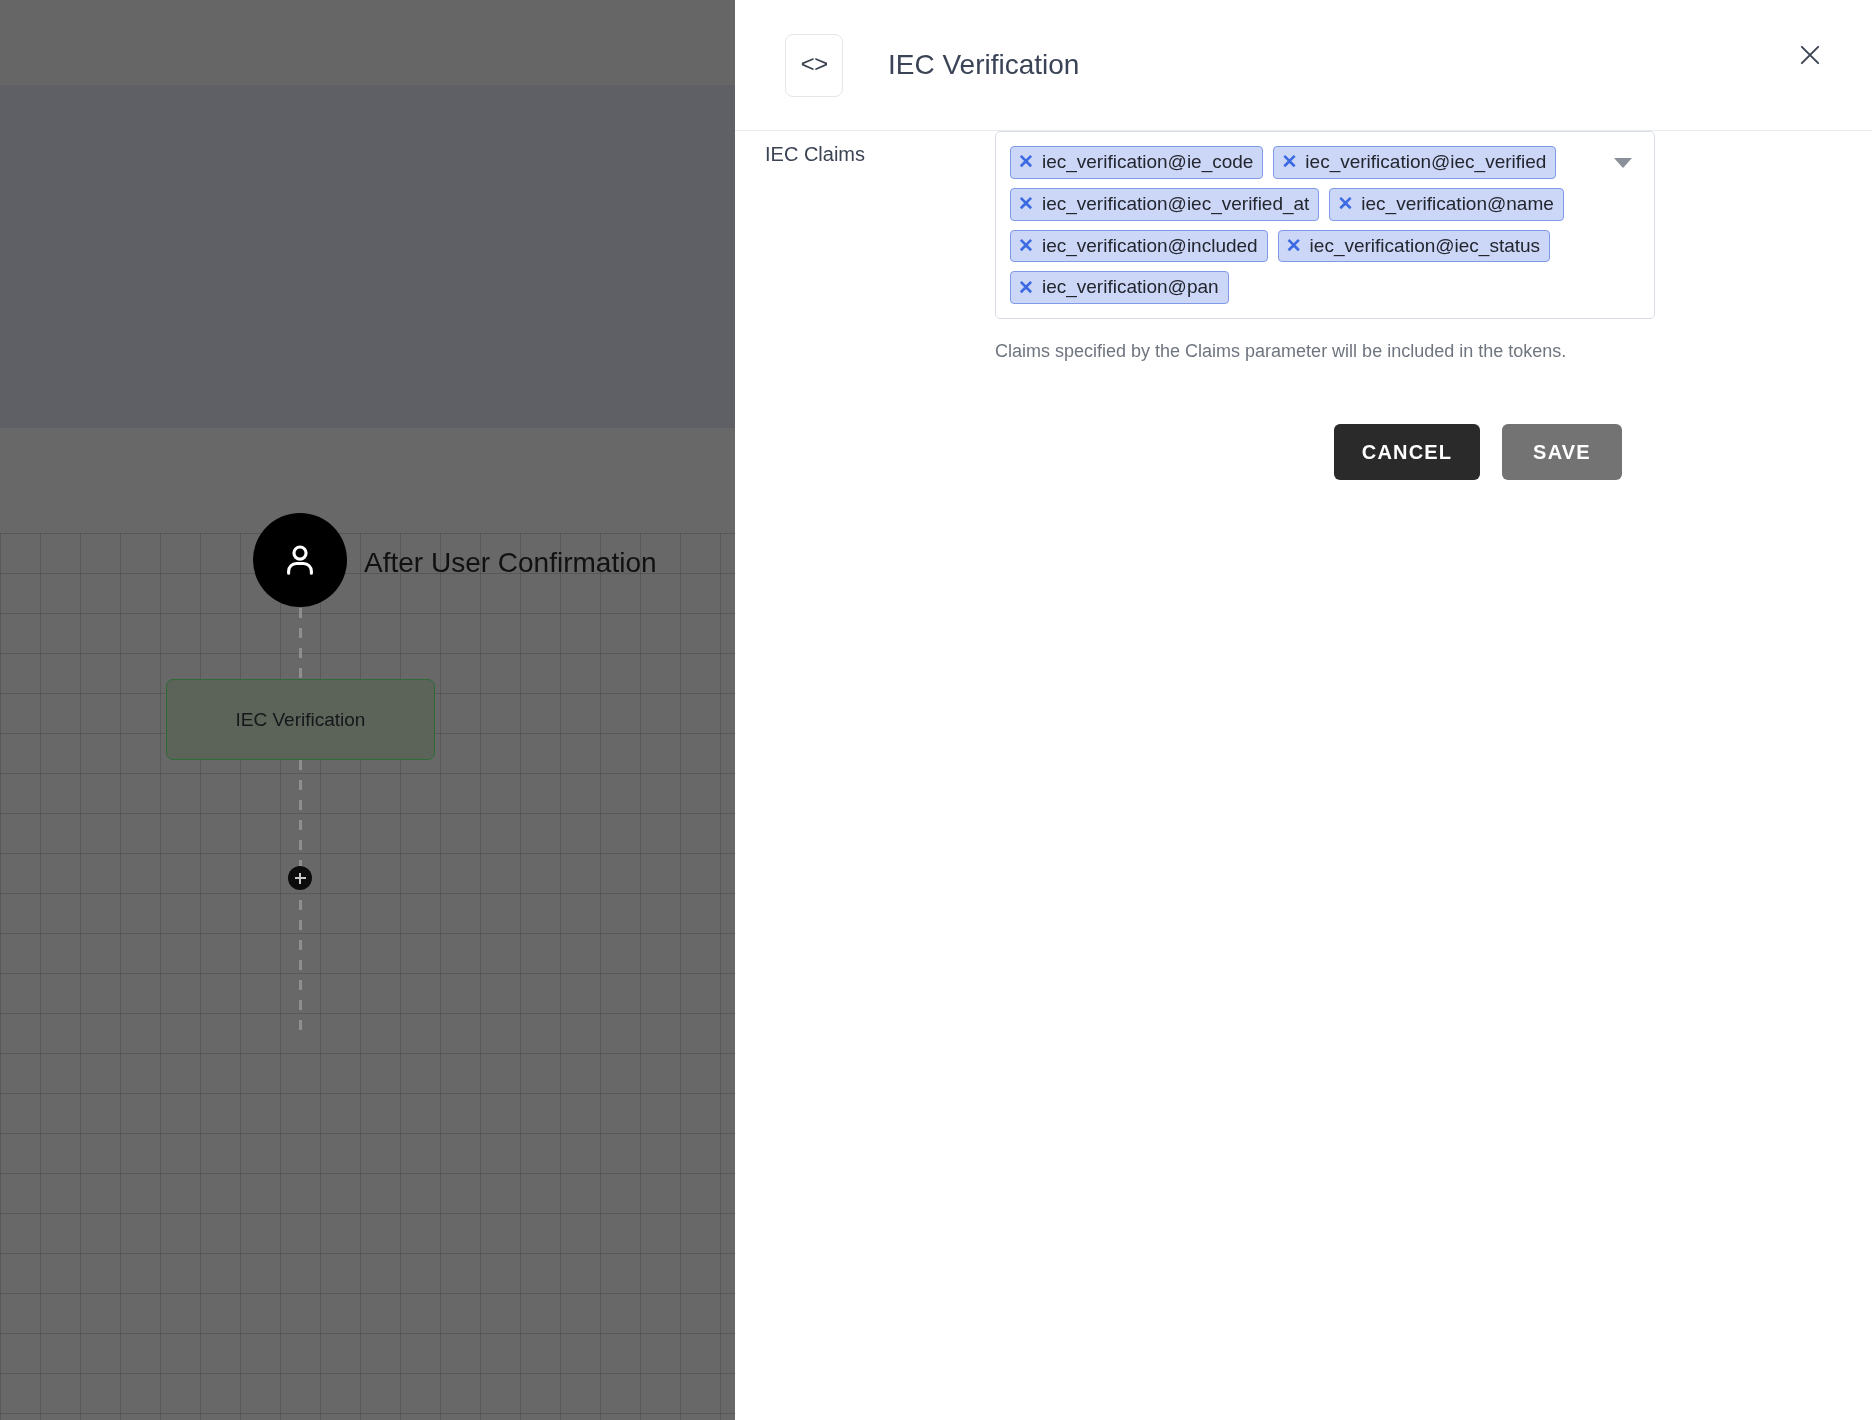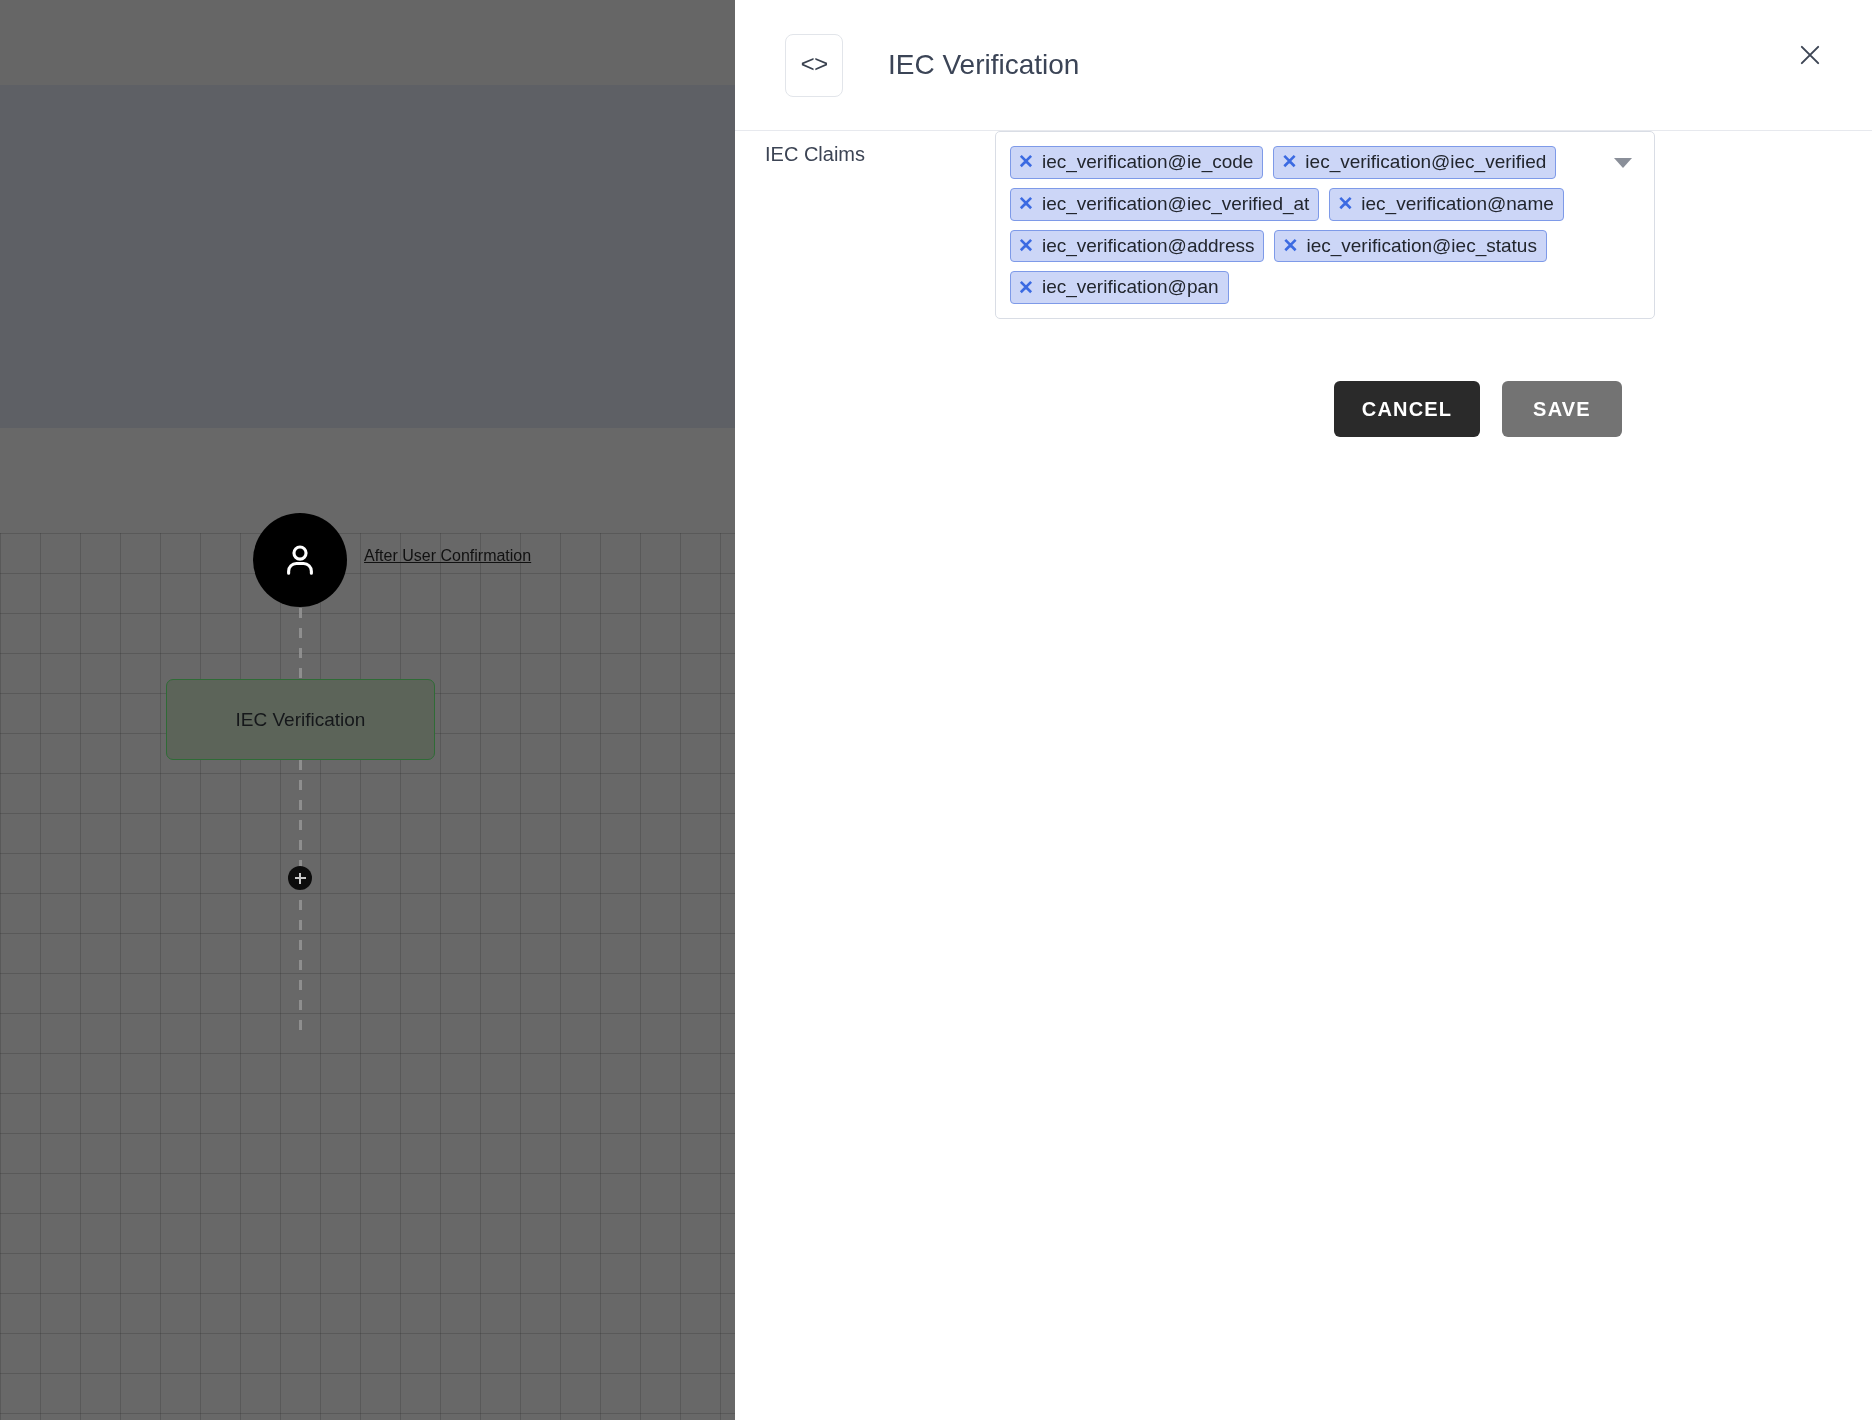--- a/index.html
+++ b/index.html
@@ -77,24 +77,23 @@
     border-radius: 50%;
     background: #000000;
     display: flex;
     align-items: center;
     justify-content: center;
   }
   .user-node svg { display:block; }
   .user-node-label {
     position: absolute;
     left: 364px; top: 547px;
-    font-size: 16px;
+    font-size: 28px;
     color: #111111;
     white-space: nowrap;
-    text-decoration: underline;
   }
 
   
   .step-node {
     position: absolute;
     left: 166px; top: 679px;
     width: 269px; height: 81px;
     border: 1.5px solid #2f6b36;
     border-radius: 7px;
     background: #5c6459;
@@ -354,36 +353,37 @@
             <span>iec_verification@iec_verified_at</span>
           </span>
 
           <span class="chip">
             <span class="chip-x">✕</span>
             <span>iec_verification@name</span>
           </span>
 
           <span class="chip">
             <span class="chip-x">✕</span>
-            <span>iec_verification@address</span>
+            <span>iec_verification@included</span>
           </span>
 
           <span class="chip">
             <span class="chip-x">✕</span>
             <span>iec_verification@iec_status</span>
           </span>
 
           <span class="chip">
             <span class="chip-x">✕</span>
             <span>iec_verification@pan</span>
           </span>
 
           <span class="ms-caret"></span>
         </div>
 
+        <div class="helper">Claims specified by the Claims parameter will be included in the tokens.</div>
 
         <div class="actions">
           <button class="btn btn-cancel">
             <span>CANCEL</span>
           </button>
           <button class="btn btn-save">
             <span>SAVE</span>
           </button>
         </div>
       </div>

